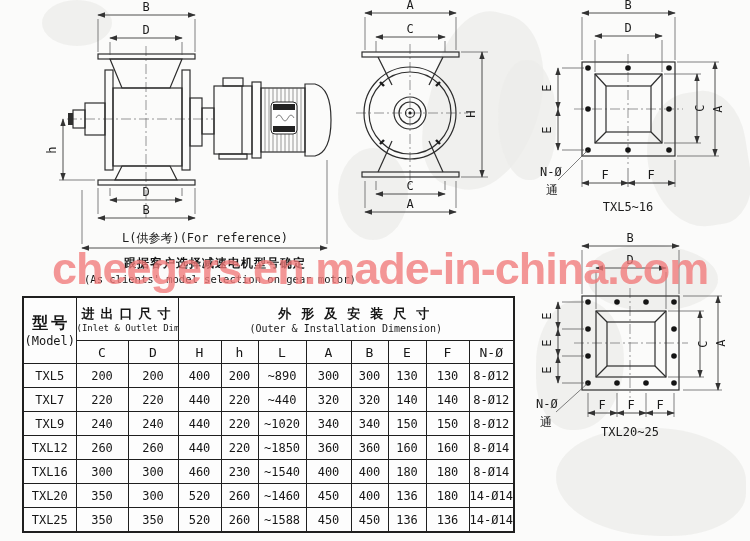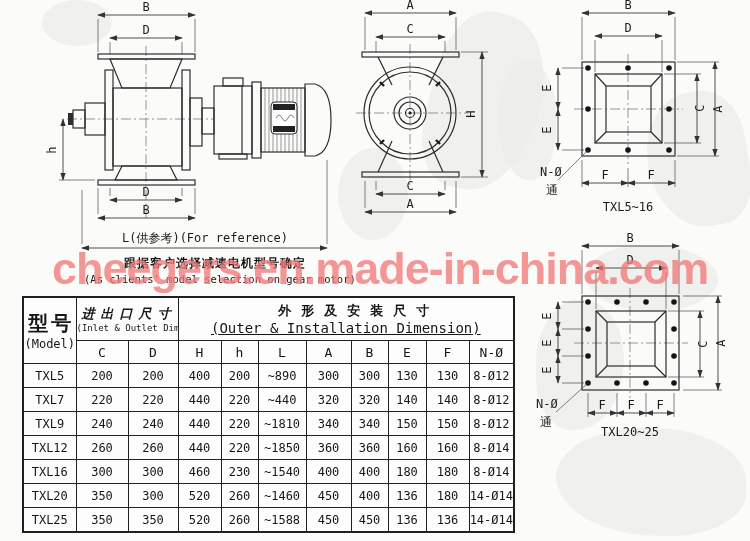--- a/index.html
+++ b/index.html
@@ -22,25 +22,25 @@
   .watermark{position:absolute;left:52px;top:243px;width:700px;white-space:nowrap;z-index:6;
              font-family:"Liberation Sans","DejaVu Sans",sans-serif;font-weight:bold;
              font-size:45px;letter-spacing:-1px;opacity:.78;pointer-events:none;}
   
   table.spec{position:absolute;left:22px;top:296px;width:493px;border-collapse:collapse;table-layout:fixed;
              background:rgba(255,255,255,.55);z-index:2;}
   table.spec th,table.spec td{border:1px solid #1f1f1f;text-align:center;vertical-align:middle;
              padding:0;color:#161616;font-weight:normal;overflow:hidden;}
   table.spec{border:2px solid #1f1f1f;}
   .hd-zh{font-family:"DejaVu Sans","Liberation Sans",sans-serif;font-size:13px;font-weight:bold;}
-  .sp1{letter-spacing:6px;padding-left:4px;font-style:italic;}
+  .sp1{letter-spacing:6px;padding-left:4px;}
   .sp2{letter-spacing:10px;padding-left:26px;}
   .hd-en{font-size:9px;letter-spacing:0;white-space:nowrap;}
-  .hd-en2{font-size:14px;letter-spacing:0;white-space:nowrap;text-decoration:underline;}
-  .model-zh{font-family:"DejaVu Sans","Liberation Sans",sans-serif;font-size:20px;font-weight:bold;letter-spacing:3px;padding-left:3px;}
+  .hd-en2{font-size:10px;letter-spacing:0;white-space:nowrap;}
+  .model-zh{font-family:"DejaVu Sans","Liberation Sans",sans-serif;font-size:16px;font-weight:bold;letter-spacing:3px;padding-left:3px;}
   .model-en{font-size:12px;}
   tr.sub th{font-size:13px;height:22px;}
   tbody td{font-size:12px;height:23px;}
   thead tr.top th{height:42px;}
 </style>
 </head>
 <body>
 
 <div class="stage">
 
@@ -422,21 +422,21 @@
         <td>140</td>
         <td>140</td>
         <td>8-Ø12</td>
       </tr>
       <tr>
         <td>TXL9</td>
         <td>240</td>
         <td>240</td>
         <td>440</td>
         <td>220</td>
-        <td>~1810</td>
+        <td>~1020</td>
         <td>340</td>
         <td>340</td>
         <td>150</td>
         <td>150</td>
         <td>8-Ø12</td>
       </tr>
       <tr>
         <td>TXL12</td>
         <td>260</td>
         <td>260</td>

